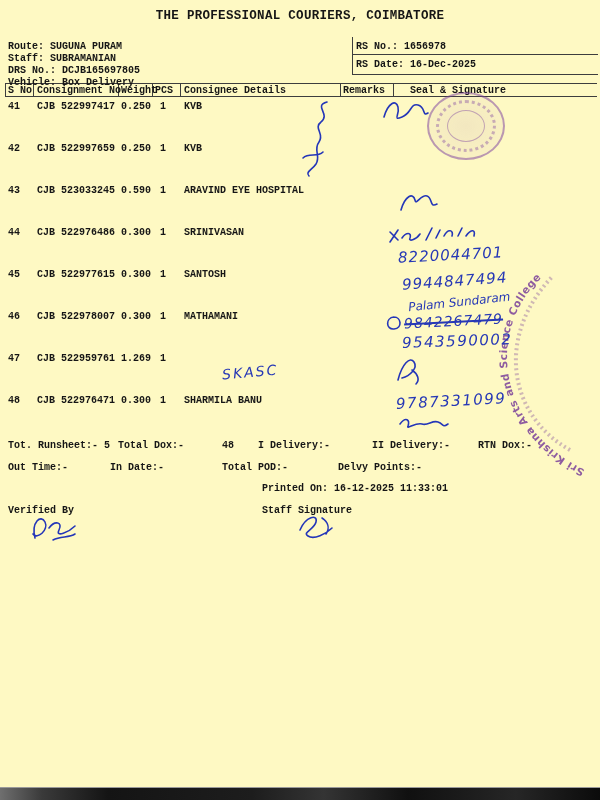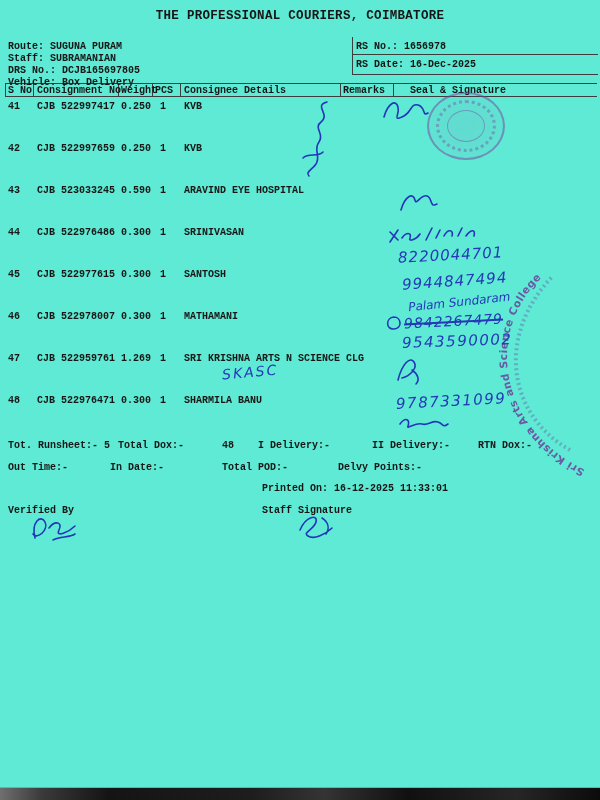--- a/index.html
+++ b/index.html
@@ -1,19 +1,19 @@
 <!DOCTYPE html>
 <html><head>
 <meta charset="utf-8">
 <style>
   * { margin:0; padding:0; box-sizing:border-box; }
   html,body { background:#e9e9e9; }
   .page {
     position:relative; width:600px; height:800px; margin:0 auto;
-    background:#5eead4; overflow:hidden;
+    background:#fef9c3; overflow:hidden;
     font-family:"Liberation Mono","DejaVu Sans Mono",monospace; color:#161616;
   }
   .t { position:absolute; font-weight:bold; font-size:10px; line-height:12px; white-space:pre; }
   .title { font-size:12.5px; line-height:14px; letter-spacing:.3px; width:600px; text-align:center; }
   .trow { position:absolute; left:0; width:600px; height:14px; }
   .trow span, .thead span { position:absolute; top:0; font-weight:bold; font-size:10px; white-space:pre; }
   .c-sno  { left:8px; }
   .c-con  { left:37px; }
   .c-wt   { left:121px; }
   .c-pcs  { left:160px; }
@@ -126,21 +126,20 @@
     <span class="c-con">CJB 522978007</span>
     <span class="c-wt">0.300</span>
     <span class="c-pcs">1</span>
     <span class="c-cons">MATHAMANI</span>
   </div>
   <div class="trow" style="top:353px">
     <span class="c-sno">47</span>
     <span class="c-con">CJB 522959761</span>
     <span class="c-wt">1.269</span>
     <span class="c-pcs">1</span>
-    <span class="c-cons">SRI KRISHNA ARTS N SCIENCE CLG</span>
   </div>
   <div class="trow" style="top:395px">
     <span class="c-sno">48</span>
     <span class="c-con">CJB 522976471</span>
     <span class="c-wt">0.300</span>
     <span class="c-pcs">1</span>
     <span class="c-cons">SHARMILA BANU</span>
   </div>
 
   <div class="stamp-circle">

